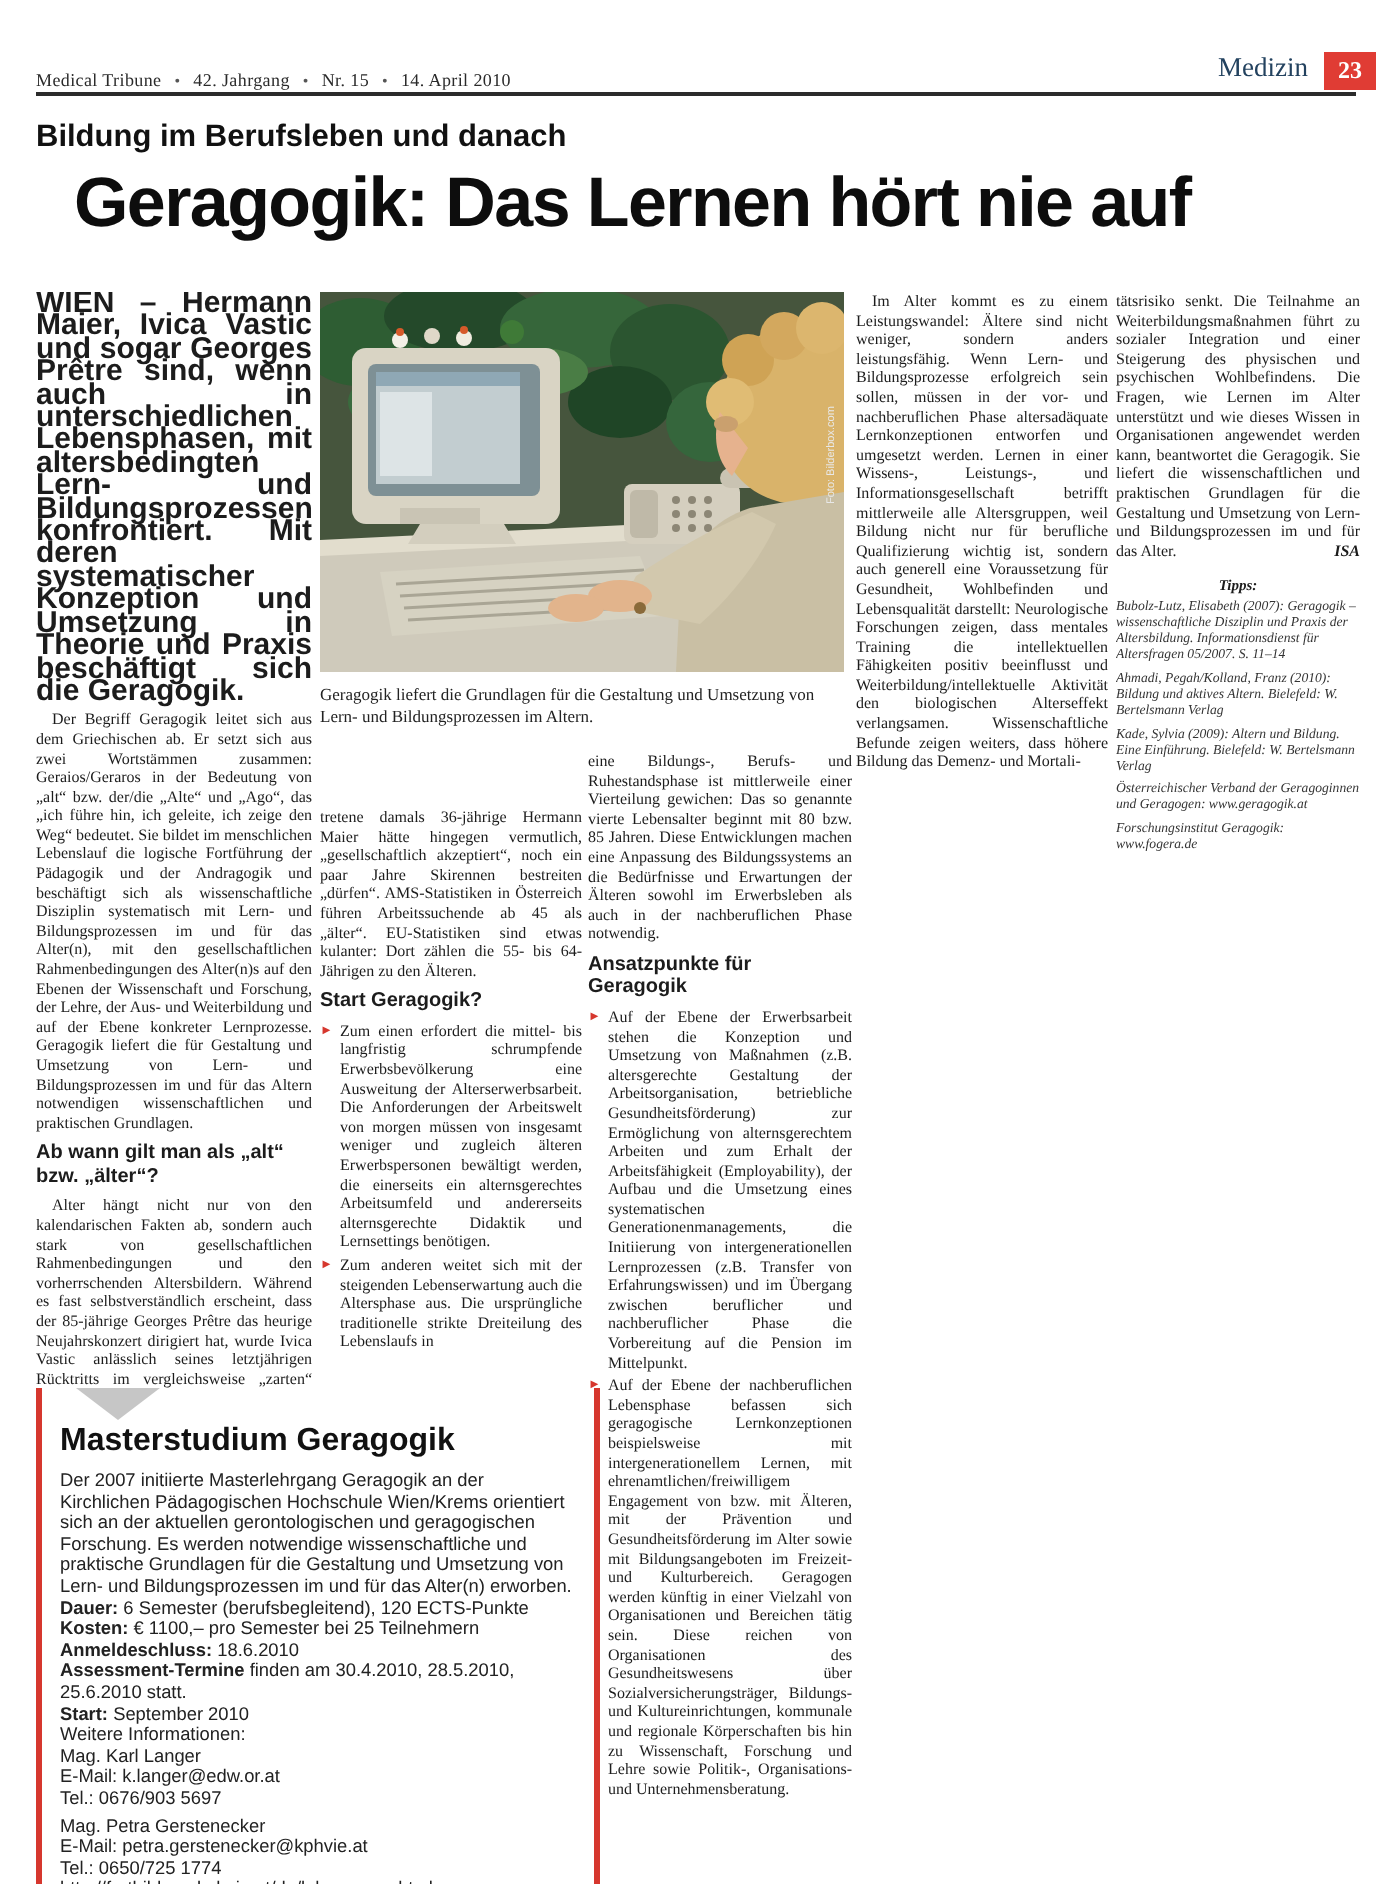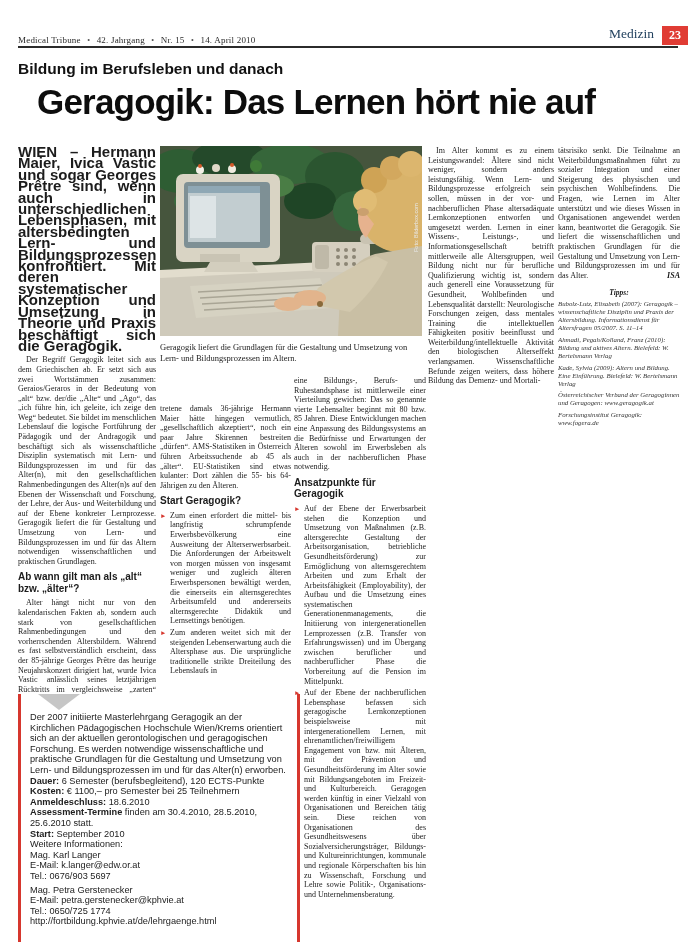--- a/index.html
+++ b/index.html
@@ -218,20 +218,21 @@
     <div class="tips-label">Tipps:</div>
     <div class="ref">Bubolz-Lutz, Elisabeth (2007): Geragogik – wissenschaftliche Disziplin und Praxis der Altersbildung. Informationsdienst für Altersfragen 05/2007. S. 11–14</div>
     <div class="ref">Ahmadi, Pegah/Kolland, Franz (2010): Bildung und aktives Altern. Bielefeld: W. Bertelsmann Verlag</div>
     <div class="ref">Kade, Sylvia (2009): Altern und Bildung. Eine Einführung. Bielefeld: W. Bertelsmann Verlag</div>
     <div class="ref">Österreichischer Verband der Geragoginnen und Geragogen: www.geragogik.at</div>
     <div class="ref">Forschungsinstitut Geragogik: www.fogera.de</div>
   </div>
 
   <div class="infobox">
     <div class="box-triangle"></div>
+    <div class="box-title">Masterstudium Geragogik</div>
     <div class="box-text">Der 2007 initiierte Masterlehrgang Geragogik an der Kirchlichen Pädagogischen Hochschule Wien/Krems orientiert sich an der aktuellen gerontologischen und geragogischen Forschung. Es werden notwendige wissenschaftliche und praktische Grundlagen für die Gestaltung und Umsetzung von Lern- und Bildungsprozessen im und für das Alter(n) erworben.</div>
     <div class="box-line">
       <span class="fld">Dauer:</span>
       <span>6 Semester (berufsbegleitend), 120 ECTS-Punkte</span>
     </div>
     <div class="box-line">
       <span class="fld">Kosten:</span>
       <span>€ 1100,– pro Semester bei 25 Teilnehmern</span>
     </div>
     <div class="box-line">

